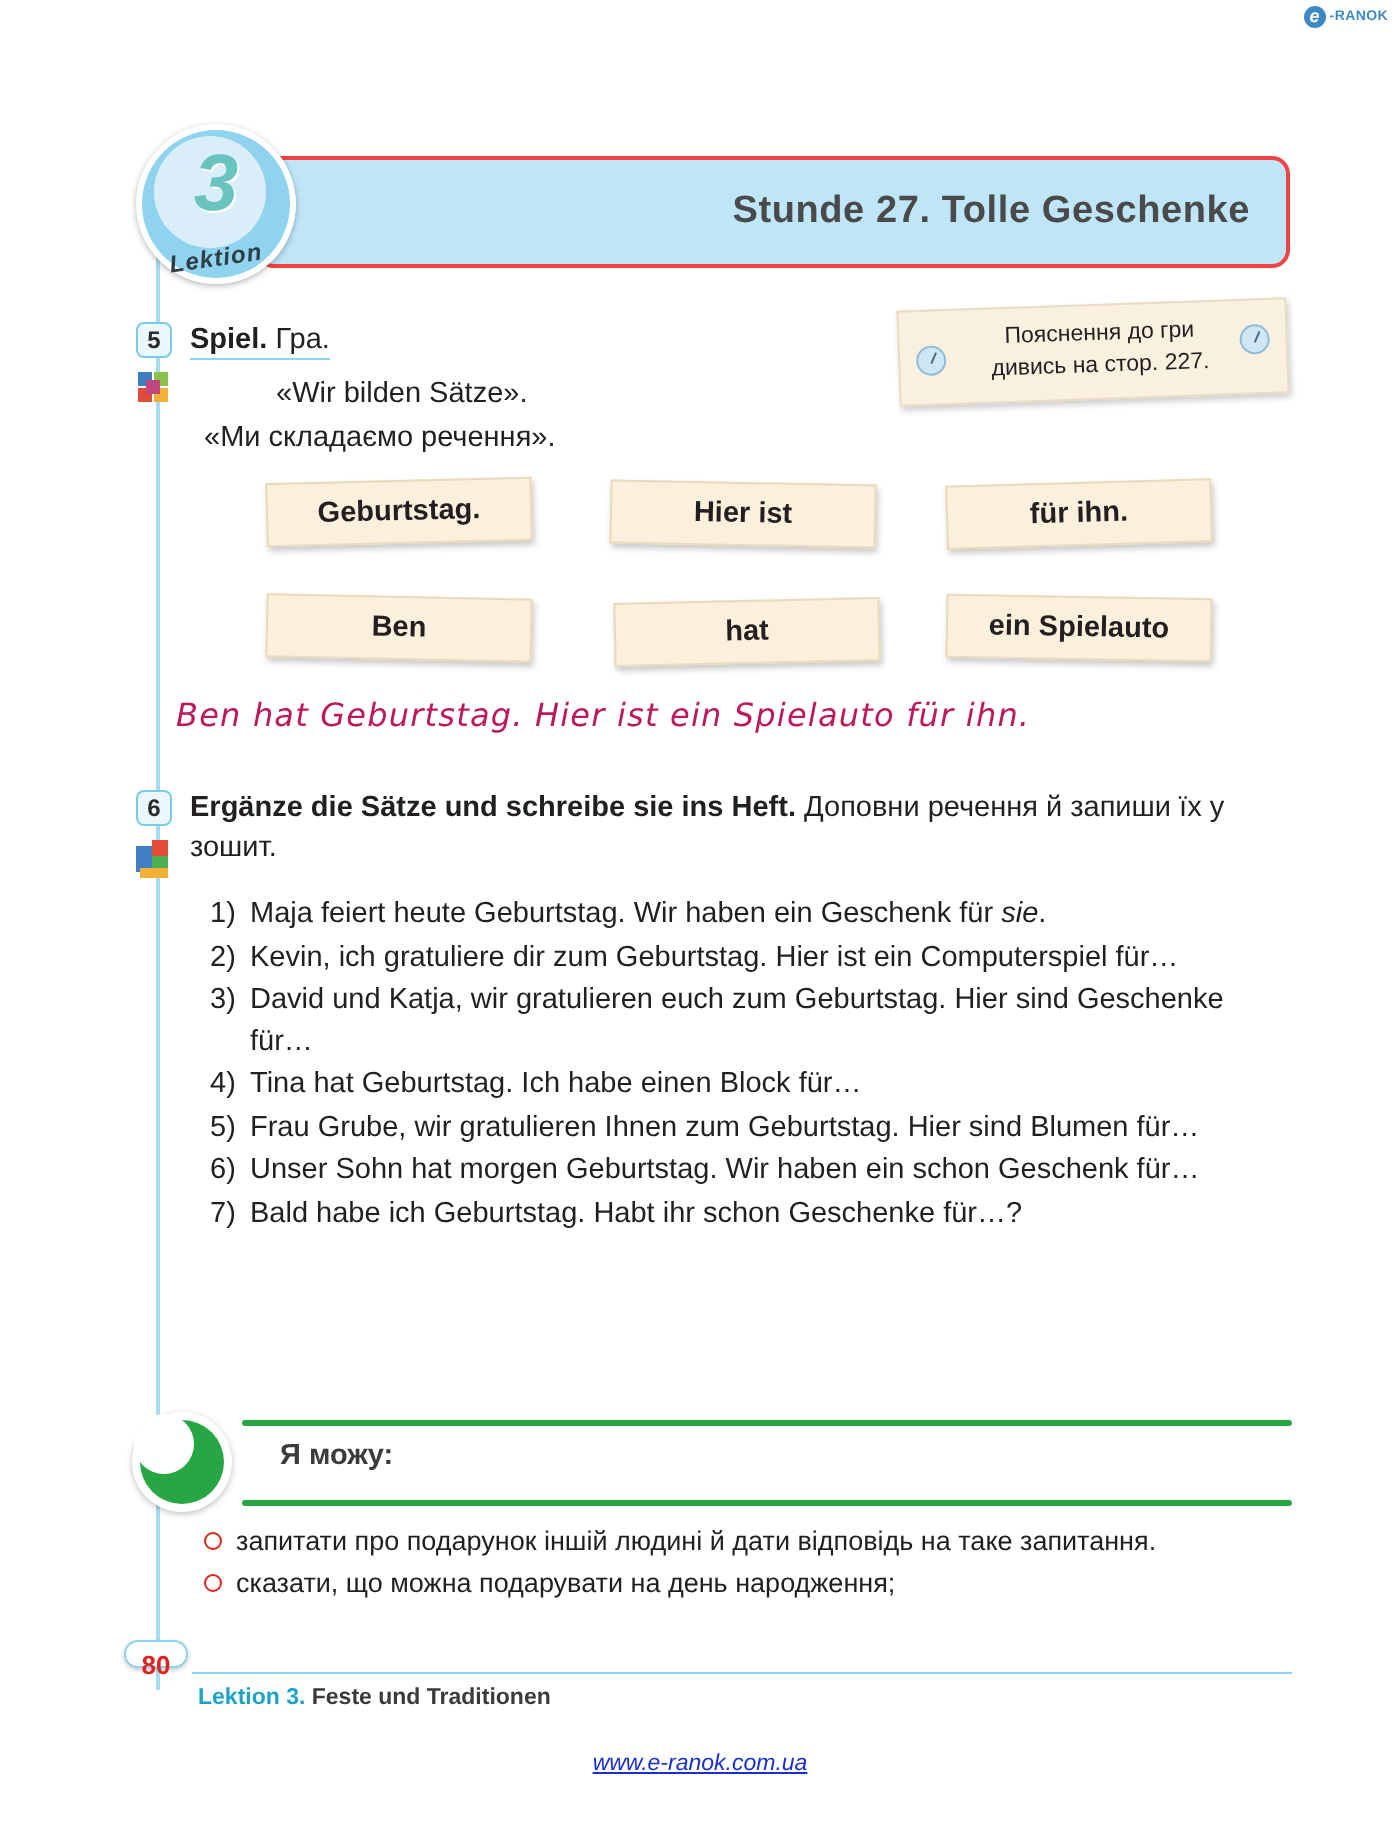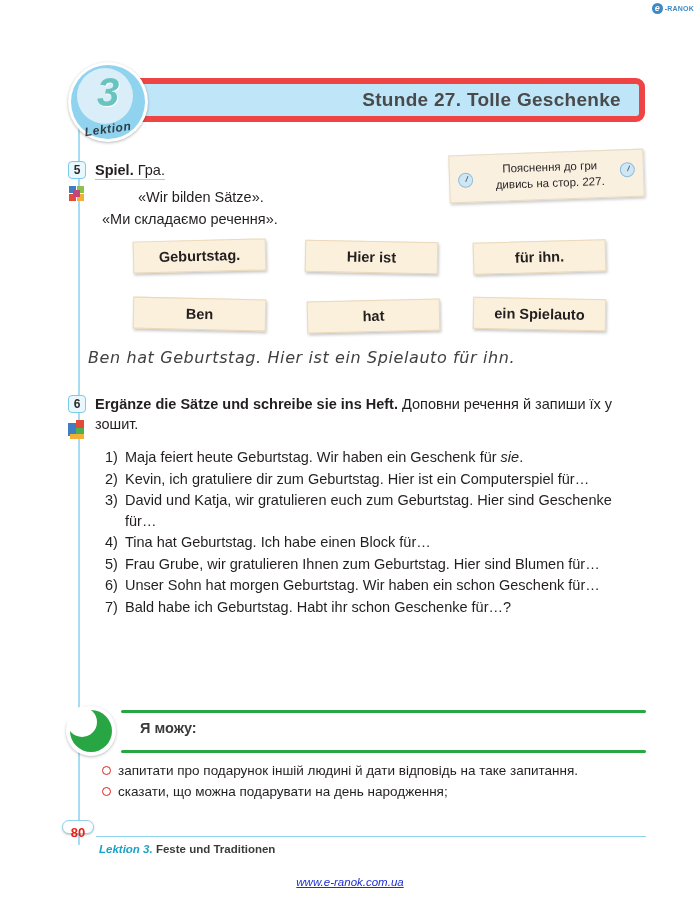--- a/index.html
+++ b/index.html
@@ -106,23 +106,23 @@
     letter-spacing: .6px;
     transform: rotate(-8deg);
   }
 
   
   .title-bar {
     position: absolute;
     left: 128px;
     top: 78px;
     width: 517px;
-    height: 44px;
+    height: 56px;
     background: #bfe6f8;
-    border: 6px solid #ef4444;
+    border: 2px solid #ef4444;
     border-radius: 9px;
     box-sizing: border-box;
     display: flex;
     align-items: center;
     justify-content: flex-end;
     padding-right: 18px;
   }
   .title-bar .txt {
     font-size: 19px;
     font-weight: bold;
@@ -235,21 +235,21 @@
   }
 
   
   .handwriting {
     position: absolute;
     left: 88px;
     top: 348px;
     font-size: 16px;
     font-style: italic;
     letter-spacing: .6px;
-    color: #404040;
+    color: #be185d;
     font-family: "DejaVu Sans", sans-serif;
   }
 
   
   .list {
     position: absolute;
     left: 105px;
     top: 447px;
     width: 540px;
   }
@@ -369,21 +369,21 @@
     height: 1px;
     background: #8fd3ef;
   }
   .footer-text {
     position: absolute;
     left: 99px;
     top: 843px;
     font-size: 11.5px;
     font-weight: bold;
   }
-  .footer-text .lek { color: #1aa3c8; font-style: italic; }
+  .footer-text .lek { color: #1aa3c8; }
   .footer-text .rest { color: #3b3b3b; }
 
   .site-url {
     position: absolute;
     left: 0;
     top: 876px;
     width: 700px;
     text-align: center;
     font-size: 11.5px;
     font-style: italic;

